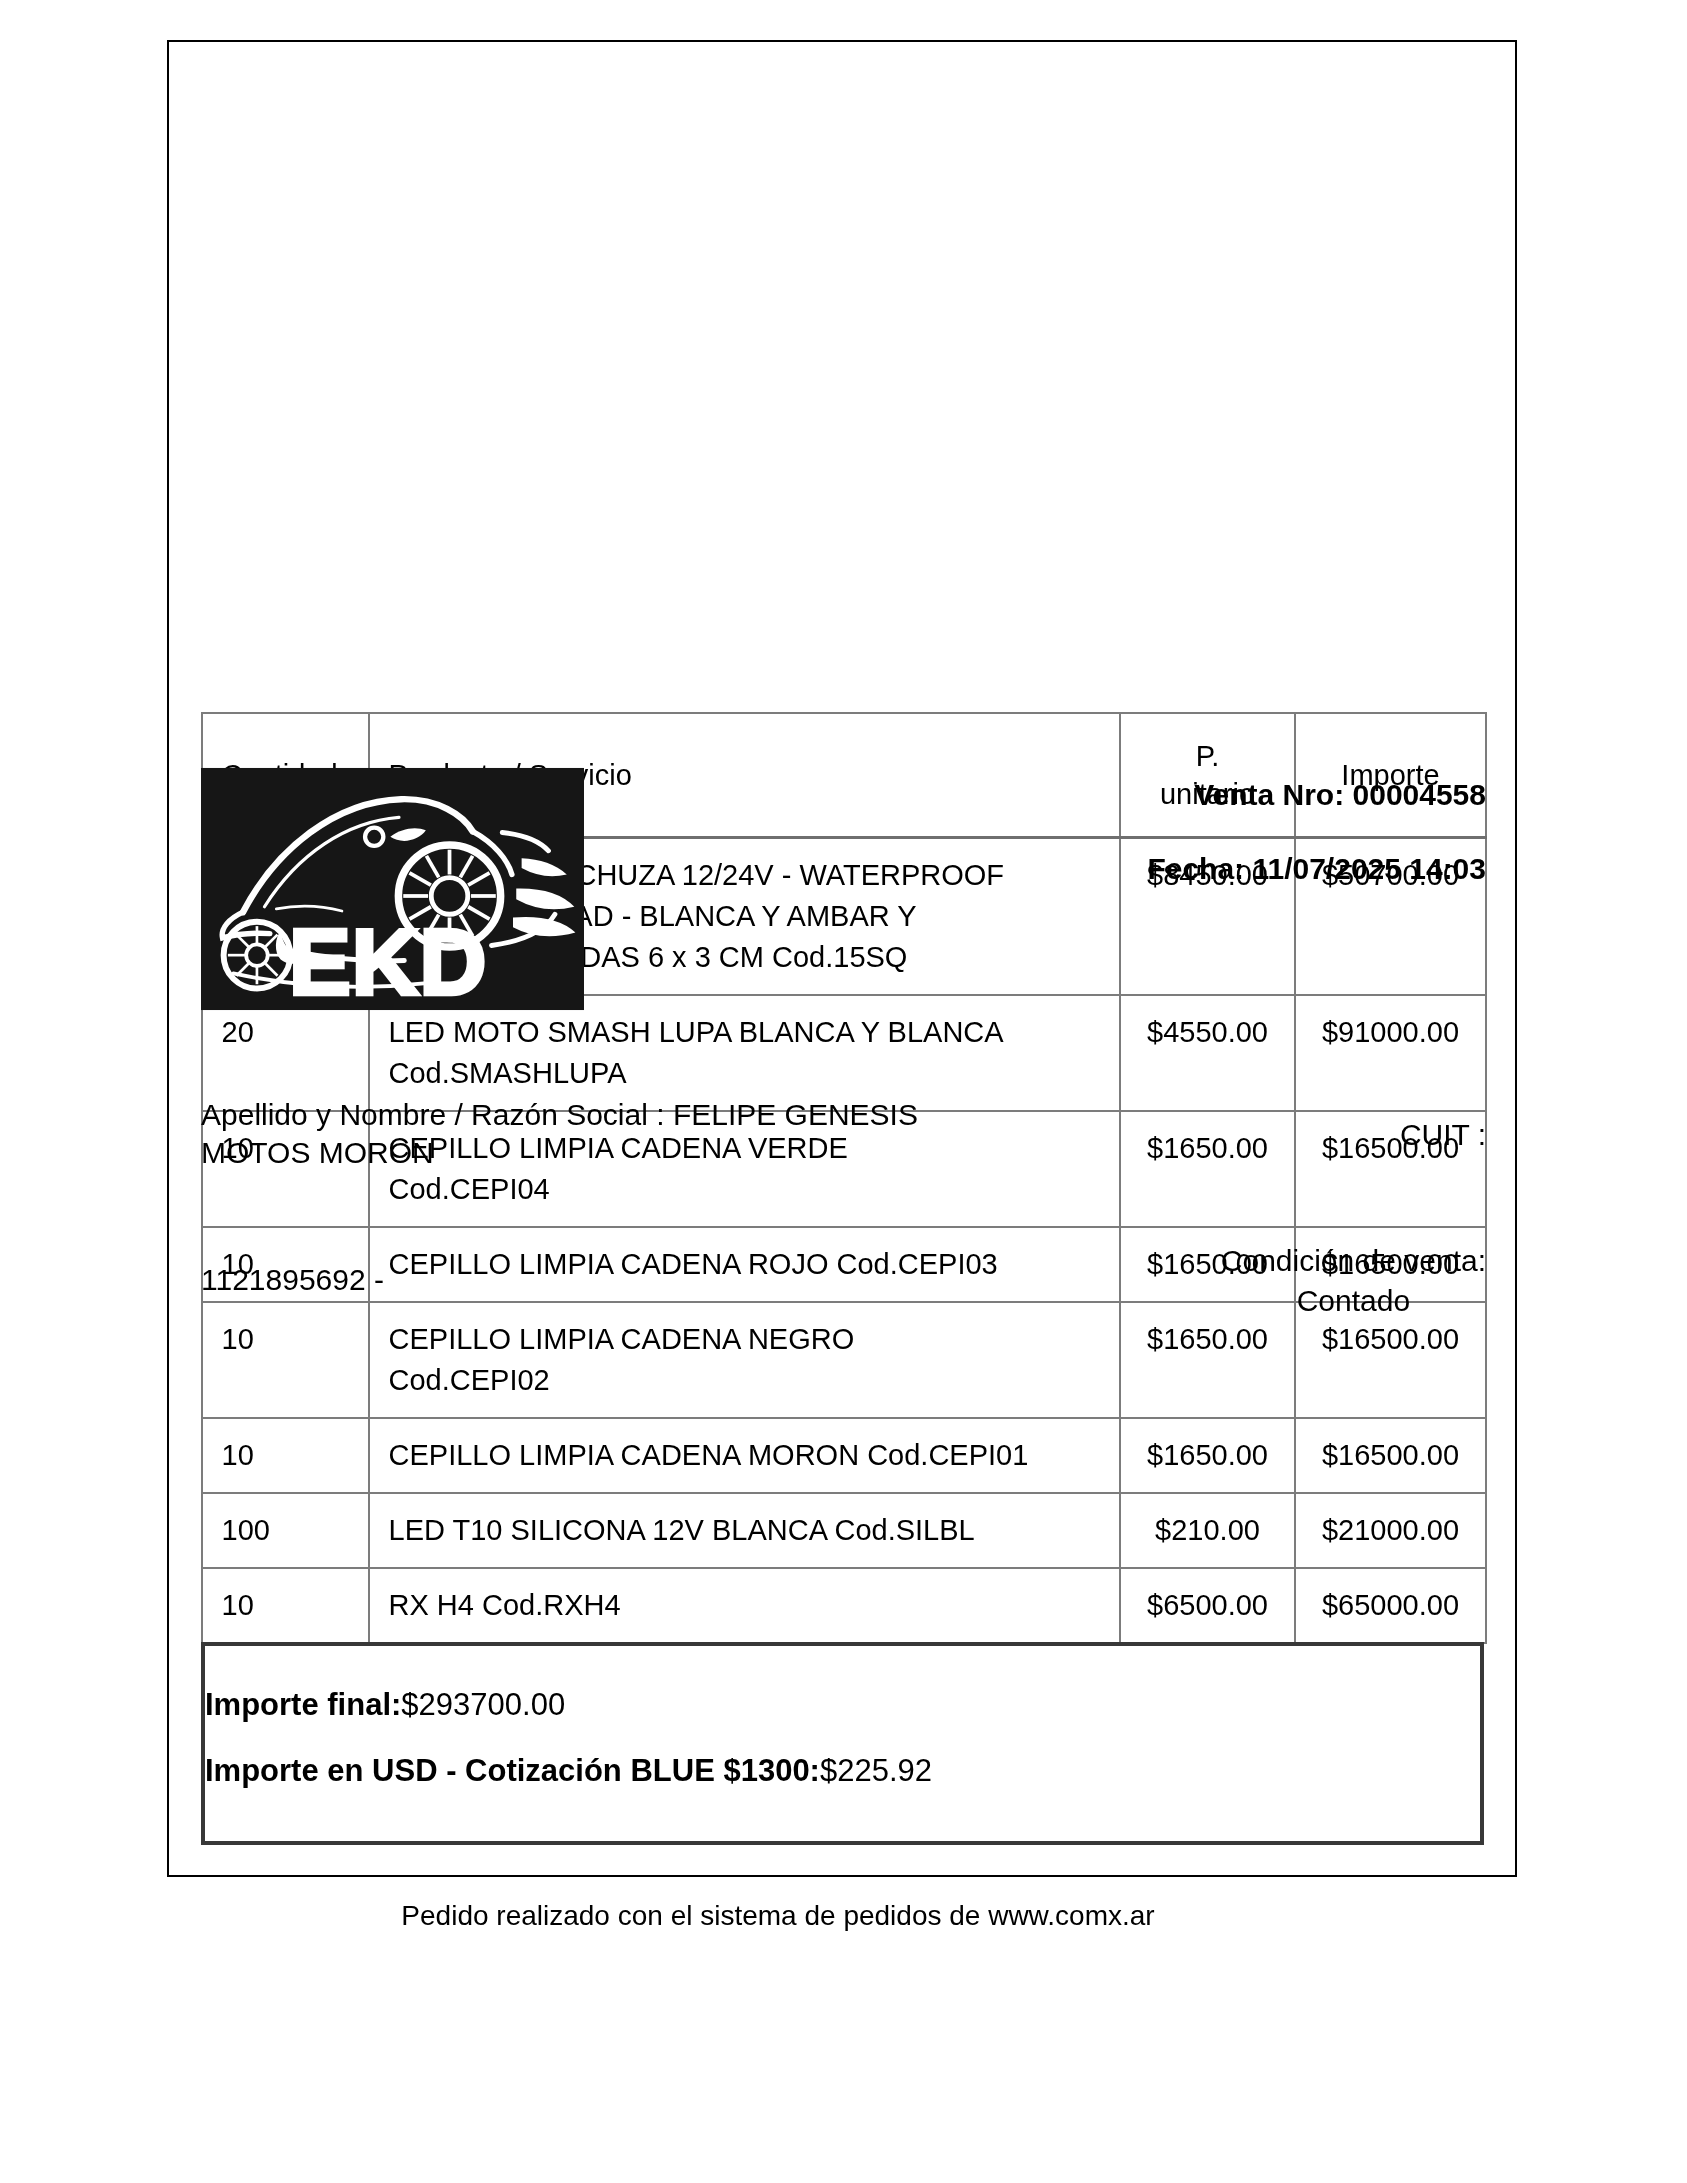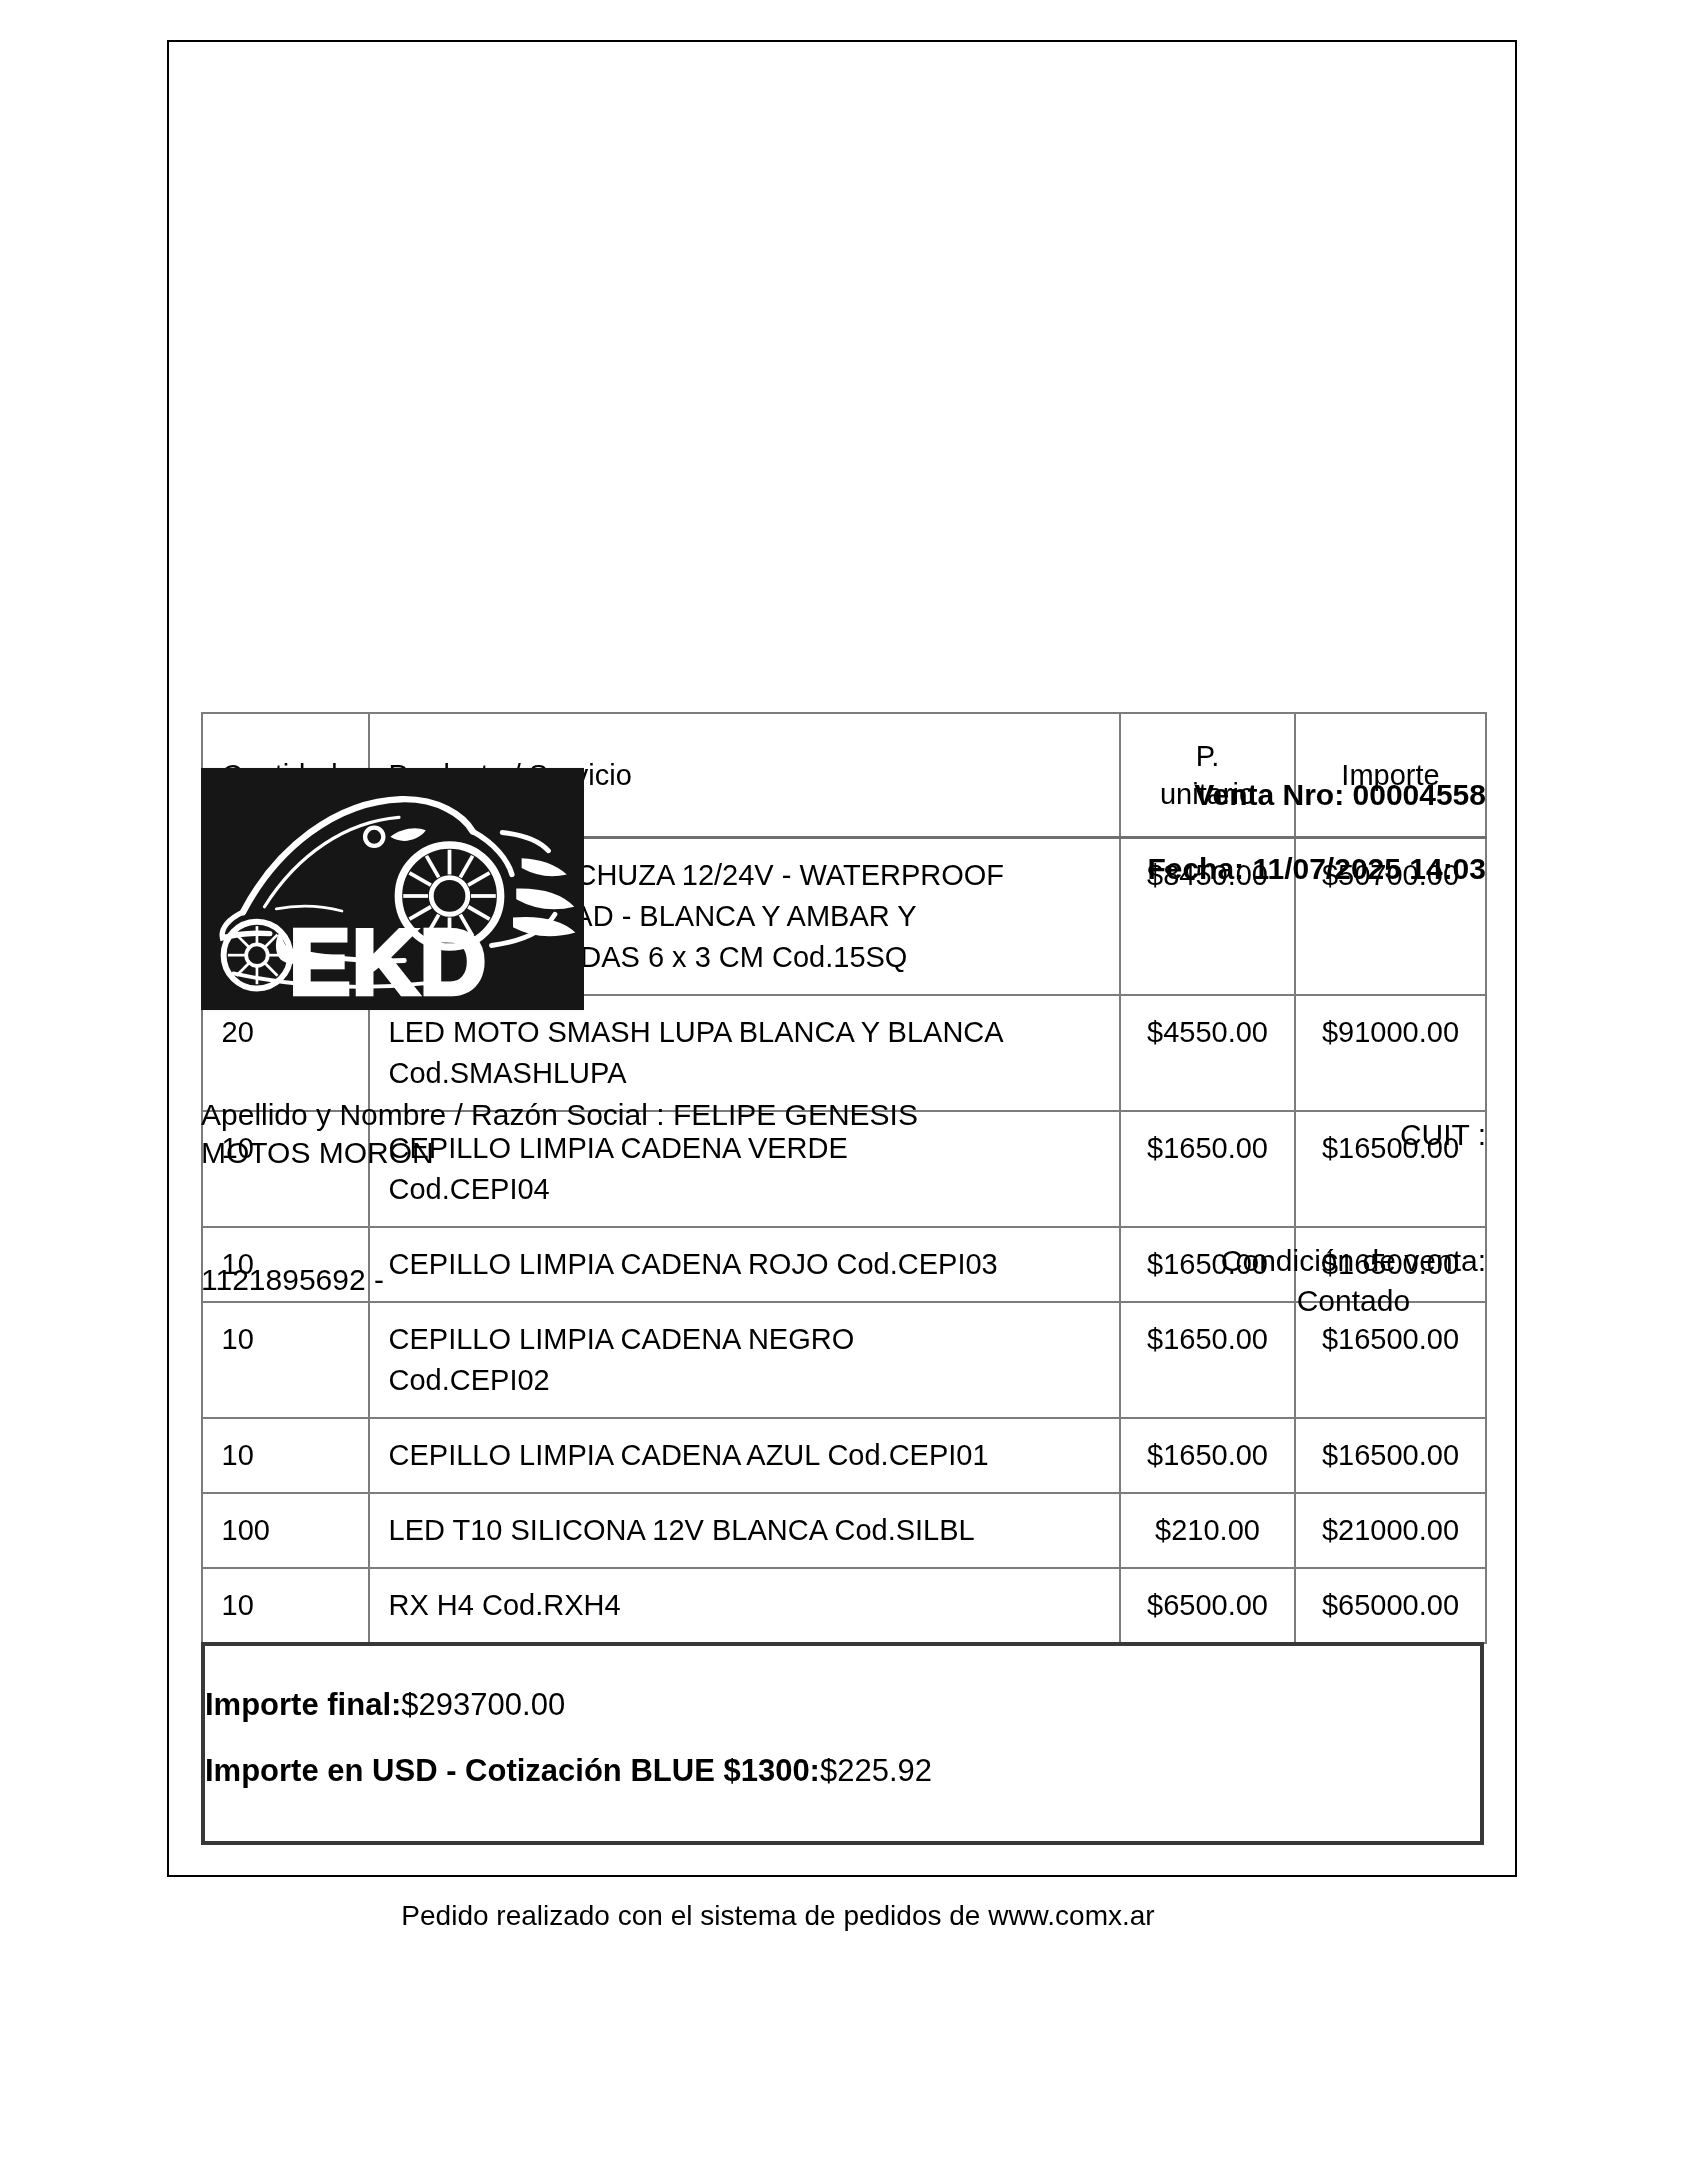--- a/index.html
+++ b/index.html
@@ -160,21 +160,21 @@
           </tr>
           <tr>
             <td class="qty">10</td>
             <td class="product">CEPILLO LIMPIA CADENA NEGRO
 Cod.CEPI02</td>
             <td class="unit">$1650.00</td>
             <td class="amt">$16500.00</td>
           </tr>
           <tr>
             <td class="qty">10</td>
-            <td class="product">CEPILLO LIMPIA CADENA AZUL Cod.CEPI01</td>
+            <td class="product">CEPILLO LIMPIA CADENA MORON Cod.CEPI01</td>
             <td class="unit">$1650.00</td>
             <td class="amt">$16500.00</td>
           </tr>
           <tr>
             <td class="qty">100</td>
             <td class="product">LED T10 SILICONA 12V BLANCA Cod.SILBL</td>
             <td class="unit">$210.00</td>
             <td class="amt">$21000.00</td>
           </tr>
           <tr>

